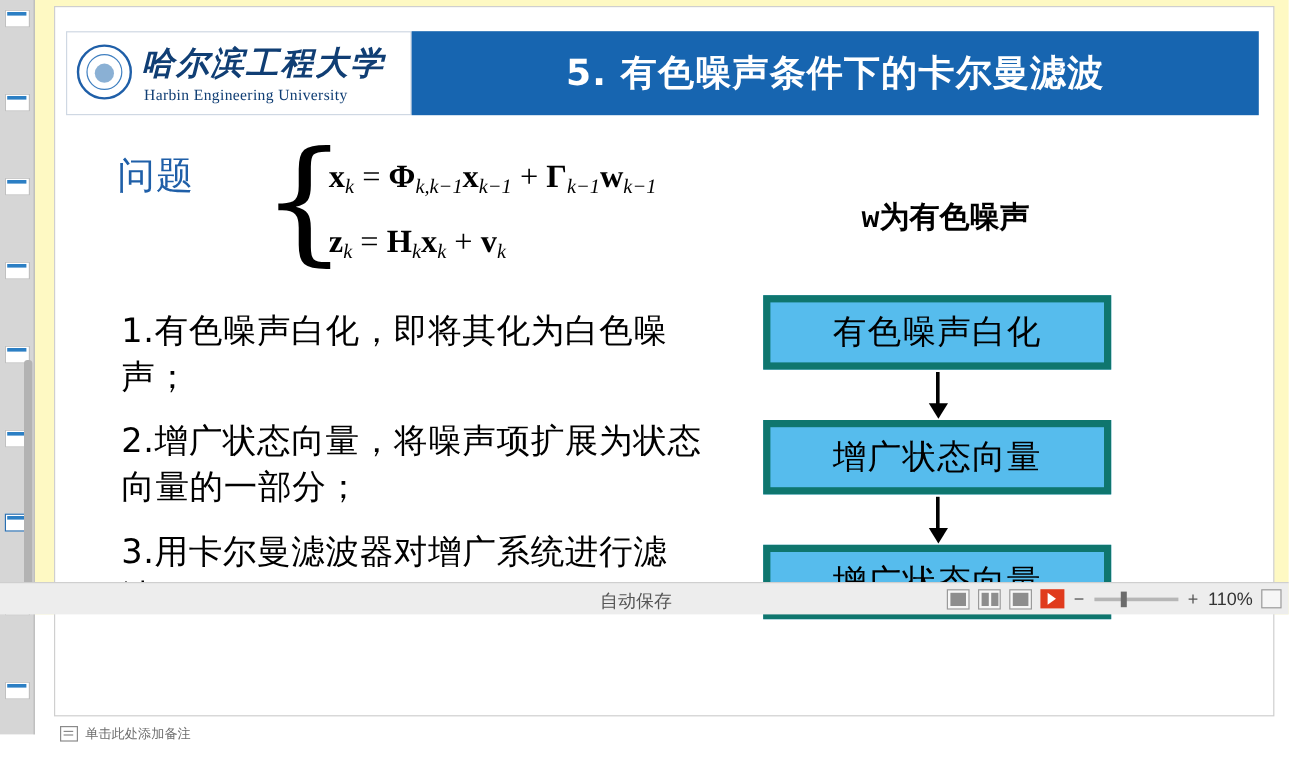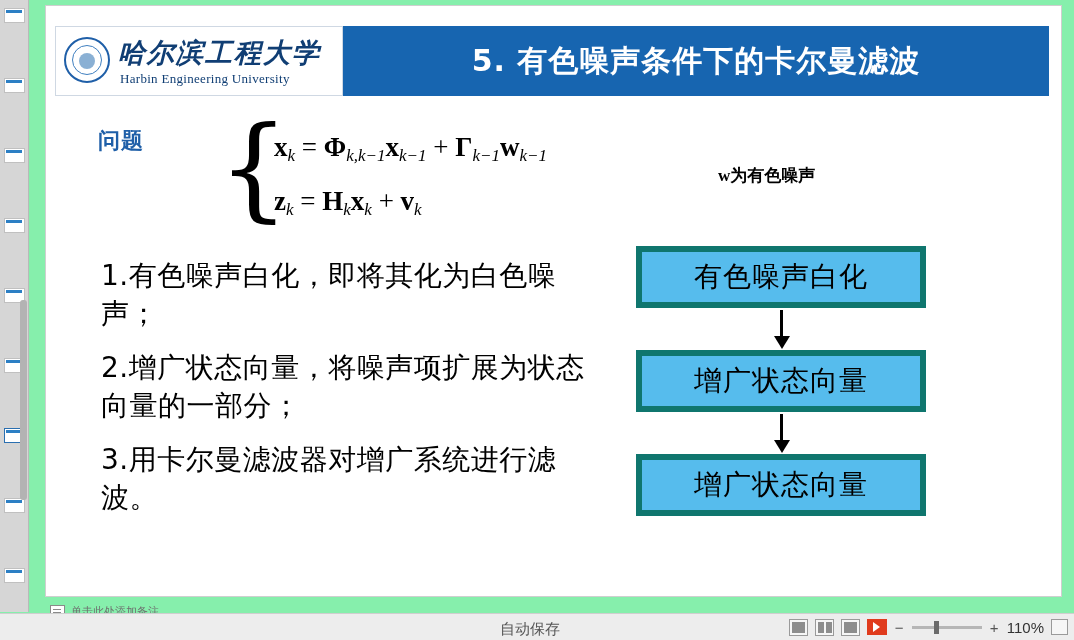--- a/index.html
+++ b/index.html
@@ -9,22 +9,22 @@
   }
   body {
     width: 1074px;
     height: 640px;
     overflow: hidden;
     font-family: "Liberation Sans", sans-serif;
   }
   #app {
     position: relative;
     width: 1074px;
-    height: 640px;
-    background: #86efac;
+    height: 512px;
+    background: #fef9c3;
   }
 
   
   #thumb-rail {
     position: absolute;
     left: 0; top: 0;
     width: 28px; height: 612px;
     background: #d6d6d6;
     border-right: 1px solid #b9b9b9;
   }
@@ -135,22 +135,22 @@
     color: #ffffff;
     letter-spacing: 1px;
     white-space: nowrap;
   }
 
   
   #problem-label {
     position: absolute;
     left: 52px; top: 120px;
     font-family: "DejaVu Sans", sans-serif;
-    font-size: 22px;
-    font-weight: bold;
+    font-size: 31px;
+    font-weight: normal;
     color: #1f5fa8;
     letter-spacing: 1px;
   }
 
   
   #eq-block {
     position: absolute;
     left: 172px; top: 112px;
     width: 420px; height: 116px;
   }
@@ -178,22 +178,22 @@
   .sub {
     font-size: 17px;
     vertical-align: -5px;
     font-style: italic;
   }
 
   
   #noise-note {
     position: absolute;
     left: 672px; top: 158px;
-    font-family: Liberation Serif, serif;
-    font-size: 17px;
+    font-family: Liberation Mono, monospace;
+    font-size: 25px;
     font-weight: bold;
     color: #000000;
     white-space: nowrap;
   }
 
   
   #bullets {
     position: absolute;
     left: 55px; top: 240px;
     width: 490px;

